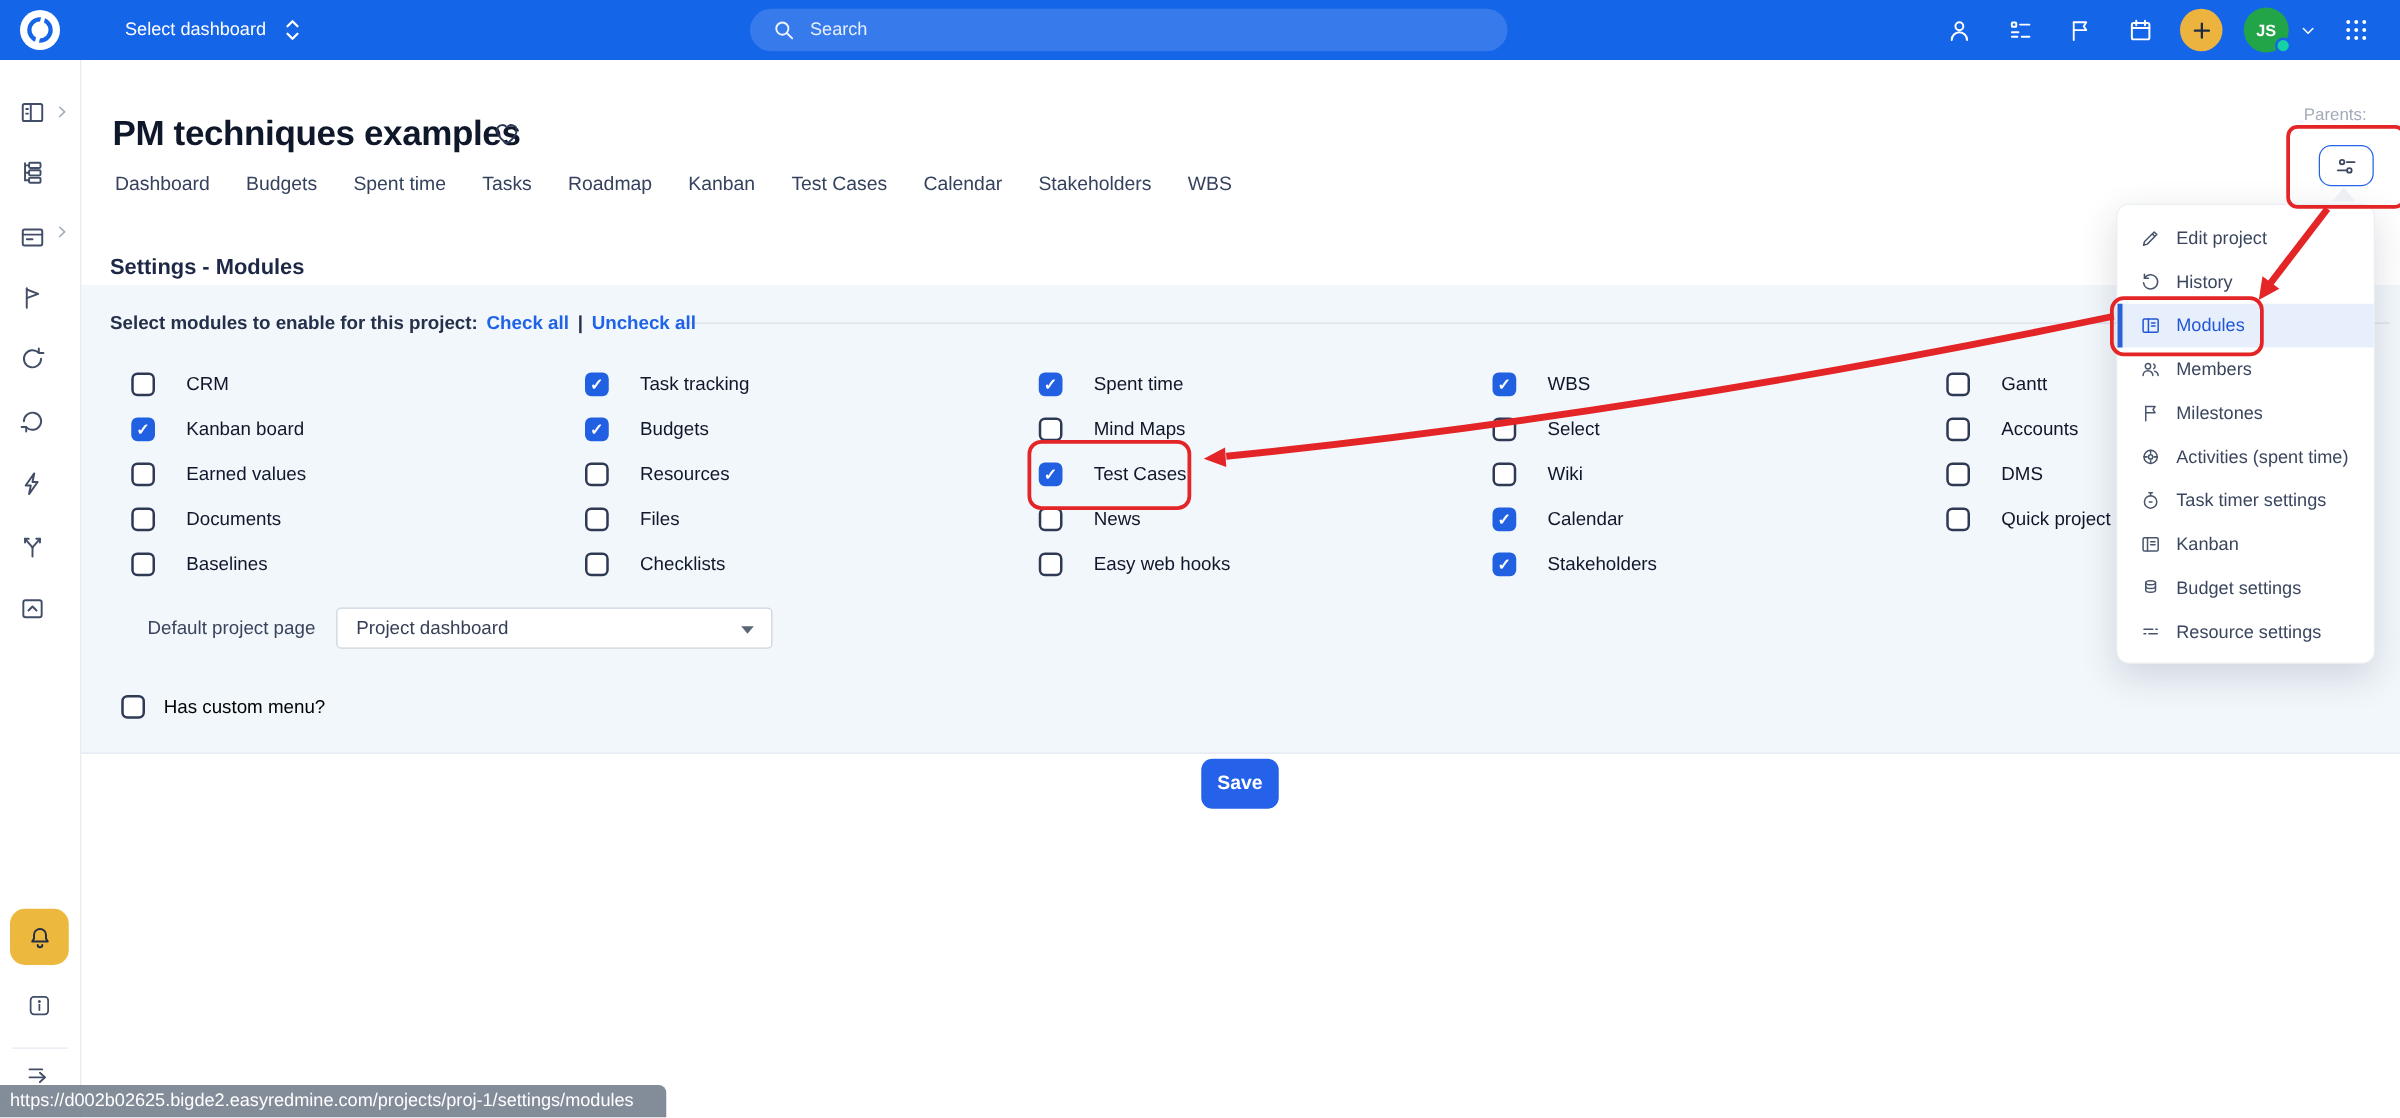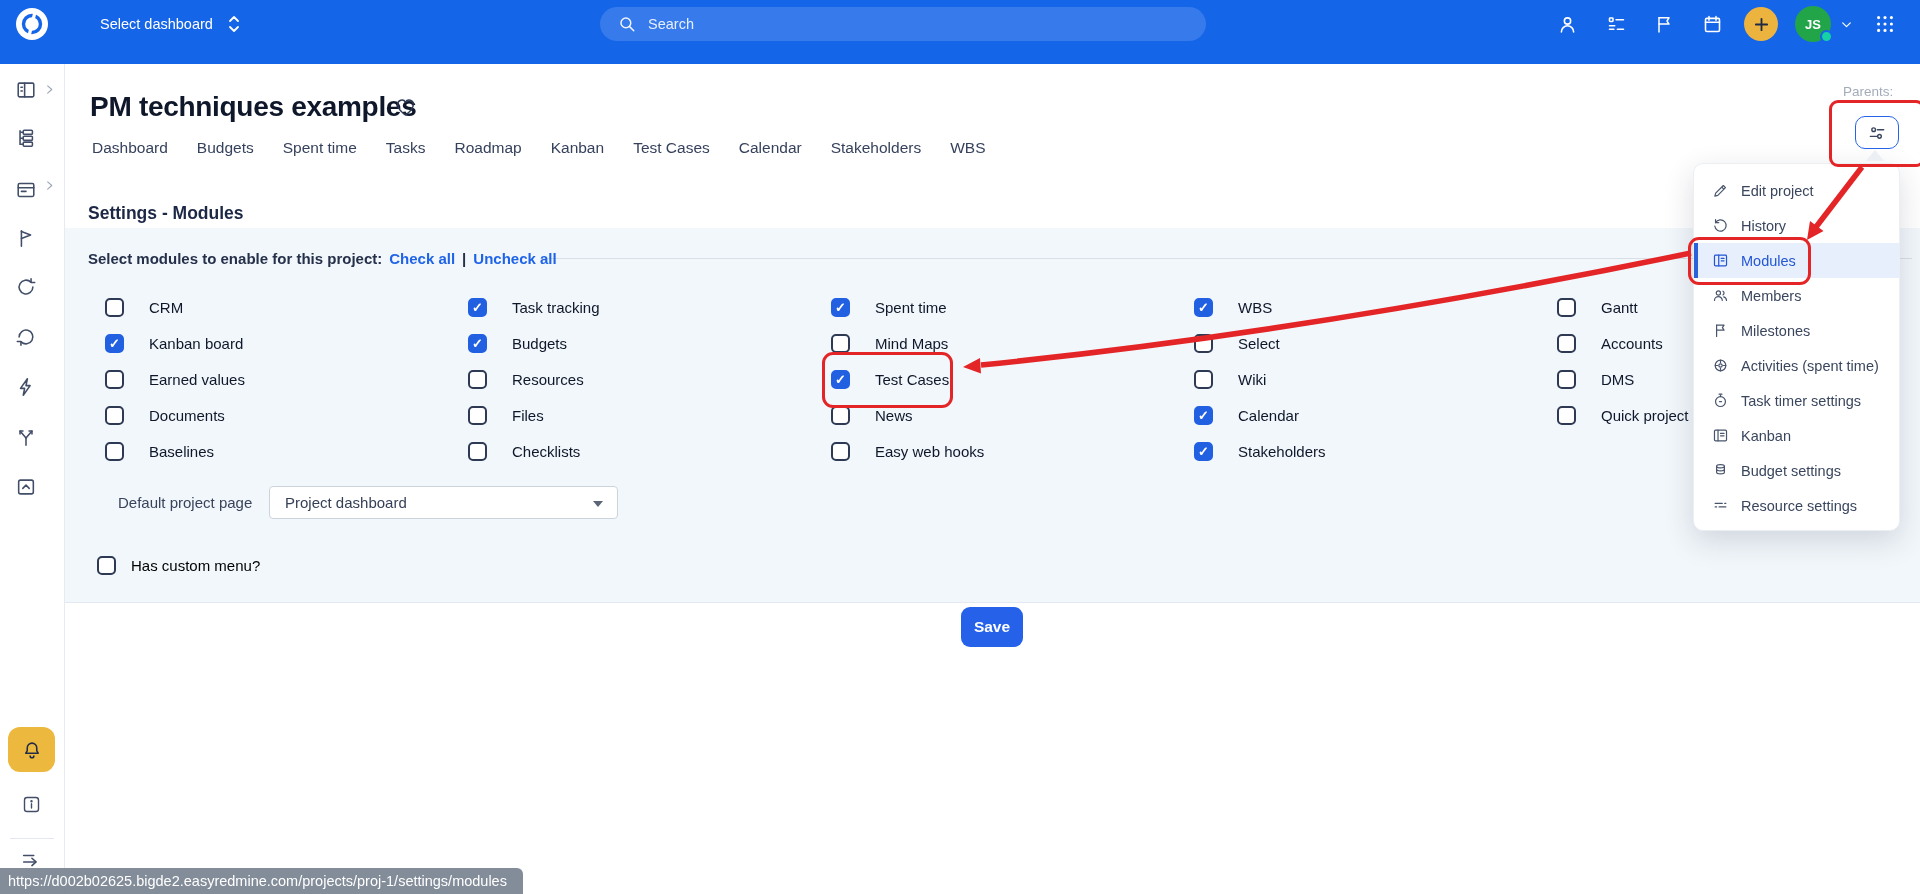--- a/index.html
+++ b/index.html
@@ -1,21 +1,21 @@
 <!DOCTYPE html>
 <html><head>
 <meta charset="utf-8">
 <style>
   html,body{margin:0;padding:0;}
   body{width:1920px;height:894px;position:relative;overflow:hidden;background:#fff;
        font-family:"Liberation Sans",sans-serif;-webkit-font-smoothing:antialiased;}
   svg{display:block;}
 
   
-  .topbar{position:absolute;left:0;top:0;width:1920px;height:64px;background:#1565e9;z-index:40;}
+  .topbar{position:absolute;left:0;top:0;width:1920px;height:48px;background:#1565e9;z-index:40;}
   .logo-wrap{position:absolute;left:0;top:0;width:64px;height:48px;display:flex;align-items:center;justify-content:center;}
   .sel-dash{position:absolute;left:100px;top:0;height:48px;display:flex;align-items:center;gap:14px;color:#fff;font-size:14.5px;font-weight:500;cursor:pointer;}
   .searchpill{position:absolute;left:600px;top:7px;width:606px;height:34px;border-radius:17px;background:rgba(255,255,255,0.14);display:flex;align-items:center;padding:0 0 0 18px;box-sizing:border-box;}
   .searchpill input{background:transparent;border:none;outline:none;color:#fff;font-size:14.5px;margin-left:10px;width:480px;font-family:"Liberation Sans",sans-serif;}
   .searchpill input::placeholder{color:rgba(255,255,255,0.88);}
   .tb-ic{position:absolute;top:0;height:48px;display:flex;align-items:center;color:#fff;cursor:pointer;}
   .plusbtn{position:absolute;left:1744px;top:7px;width:34px;height:34px;border-radius:50%;background:#ecb43f;display:flex;align-items:center;justify-content:center;color:#1f2b45;cursor:pointer;}
   .avatar{position:absolute;left:1795px;top:6px;width:36px;height:36px;border-radius:50%;background:#22a449;color:#fff;font-size:13px;font-weight:700;display:flex;align-items:center;justify-content:center;cursor:pointer;}
   .avatar .dot{position:absolute;right:-2px;bottom:-1px;width:13px;height:13px;border-radius:50%;background:#16d1a4;border:2.5px solid #1565e9;box-sizing:border-box;}
 
@@ -61,21 +61,21 @@
   .menu .mi .ico{color:#49556c;display:flex;}
   .menu .mi.active{background:#e8effc;color:#2156d5;}
   .menu .mi.active .ico{color:#2156d5;}
   .menu .mi.active::before{content:"";position:absolute;left:0;top:0;width:4px;height:100%;background:#2b62da;}
 
   
   .redbox{position:absolute;border:3px solid #e42527;border-radius:9px;z-index:21;pointer-events:none;}
   #arrows{position:absolute;left:0;top:0;width:1920px;height:894px;z-index:20;pointer-events:none;}
 
   
-  .statusbar{position:absolute;left:0;top:868px;height:26px;line-height:26px;background:rgba(122,131,145,0.93);color:#fff;font-size:14.5px;padding:0 16px 0 8px;border-radius:0 6px 0 0;z-index:50;white-space:nowrap;}
+  .statusbar{position:absolute;left:0;top:868px;height:26px;line-height:26px;background:rgba(122,131,145,0.93);color:#fff;font-size:14.5px;padding:0 26px 0 8px;border-radius:0 6px 0 0;z-index:50;white-space:nowrap;}
 </style>
 </head>
 <body>
 
 <div class="topbar">
   <div class="logo-wrap">
     <svg width="34" height="34" viewBox="0 0 34 34">
       <circle cx="17" cy="17" r="16" fill="#fff"></circle>
       <circle cx="17" cy="17" r="8.5" fill="none" stroke="#1565e9" stroke-width="3.4"></circle>
       <line x1="20" y1="5" x2="14" y2="29" stroke="#fff" stroke-width="3.2"></line>

